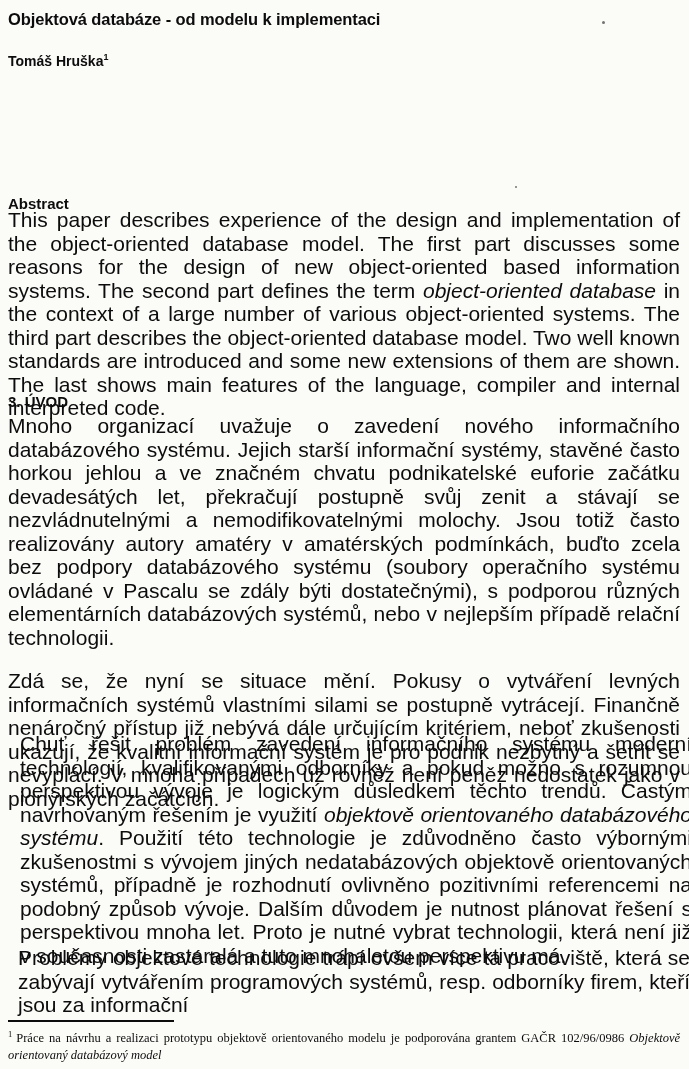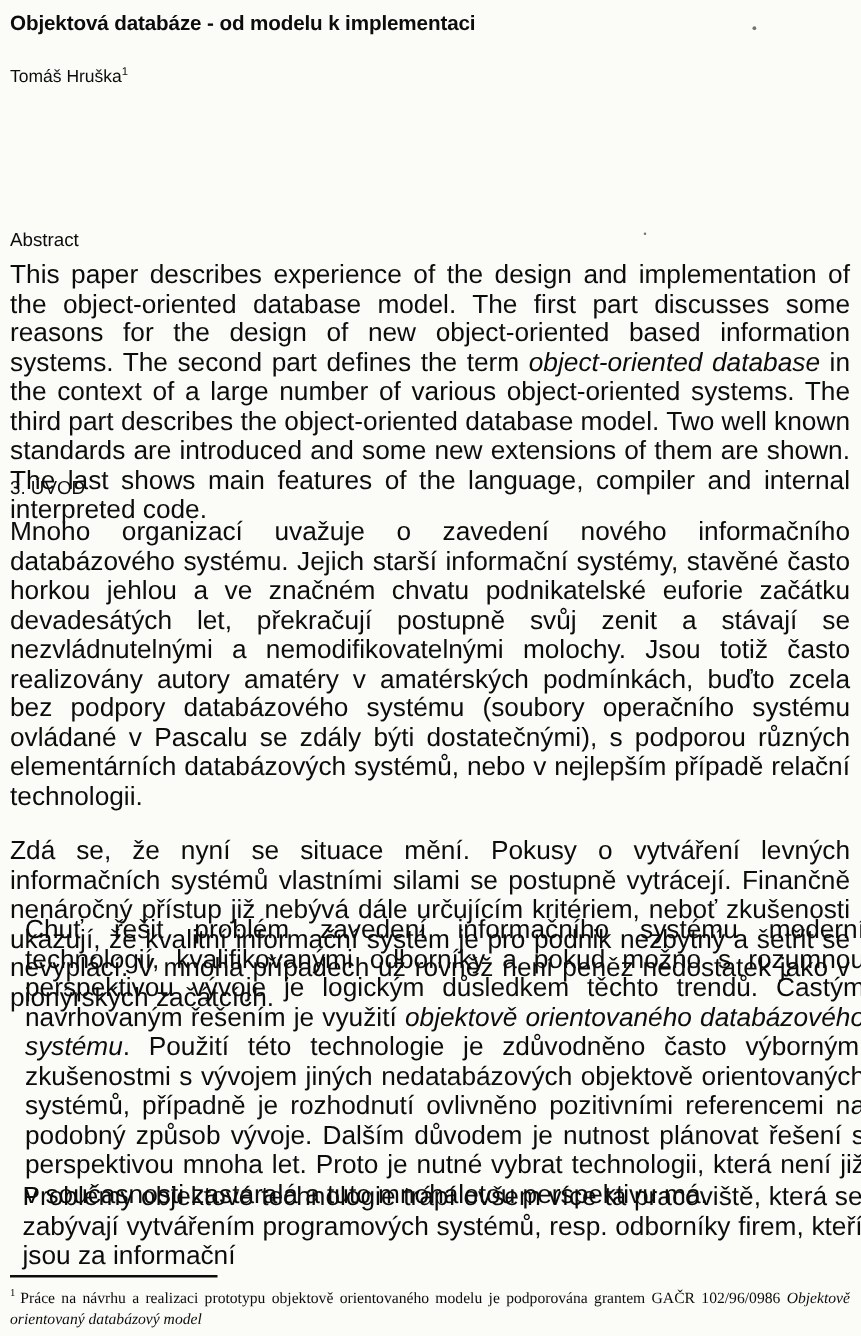--- a/index.html
+++ b/index.html
@@ -12,28 +12,28 @@
     background:var(--paper);
     font-family:"Liberation Sans", sans-serif;
     color:var(--ink);
   }
   .sheet{position:relative;width:619px;height:1069px;}
   .block{position:absolute;left:8px;width:672px;margin:0;}
   h1.title{
     top:10px;font-size:16.5px;font-weight:bold;letter-spacing:-0.1px;
   }
   .author{
-    top:52px;font-size:14px;font-weight:normal;
+    top:52px;font-size:14px;font-weight:bold;
   }
   .author sup{font-size:9px;}
   .affil{
     top:92px;font-size:13.5px;line-height:21.5px;text-align:justify;
   }
   h2.head{
-    font-size:15px;font-weight:normal;letter-spacing:0;
+    font-size:15px;font-weight:bold;letter-spacing:0;margin-top:11px;
   }
   .abs-head{top:184px;}
   .sec-head{top:382px;}
   .body{
     font-size:21px;line-height:23.5px;text-align:justify;
     text-justify:inter-word;
   }
   .abs{top:208px;}
   .para-1{top:414px;}
   .para-2{top:644px;margin-top:25px;}

